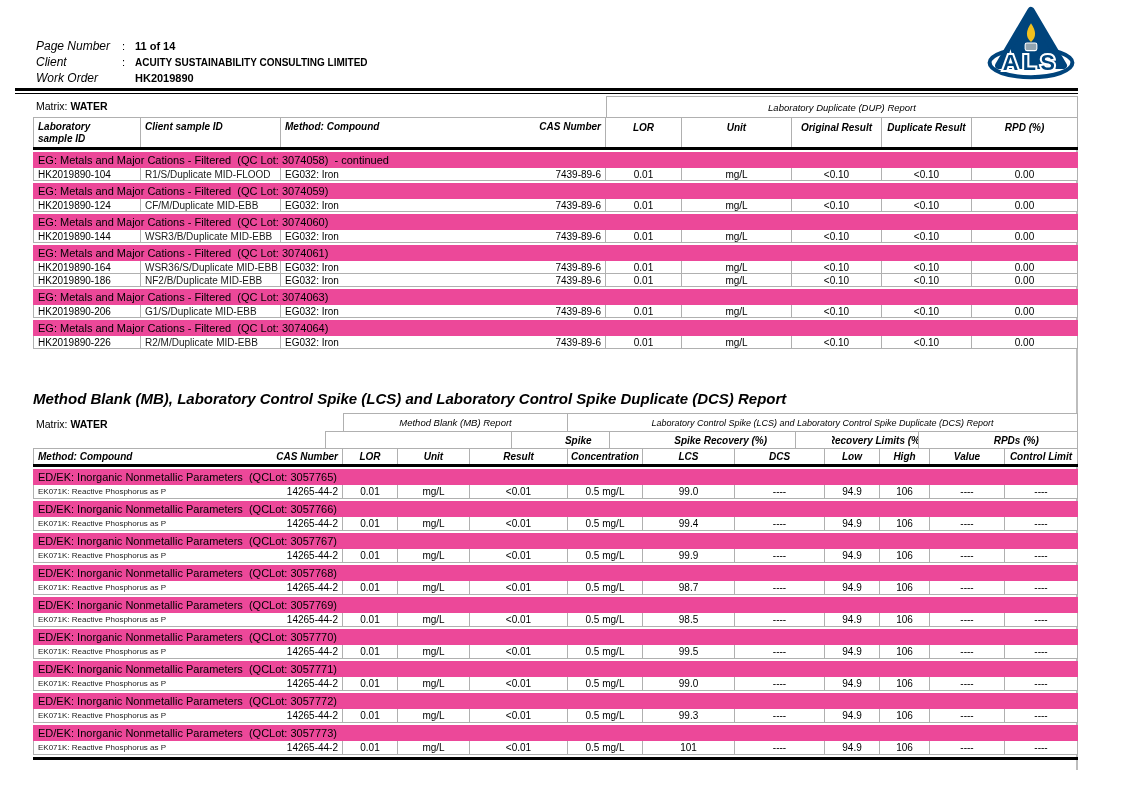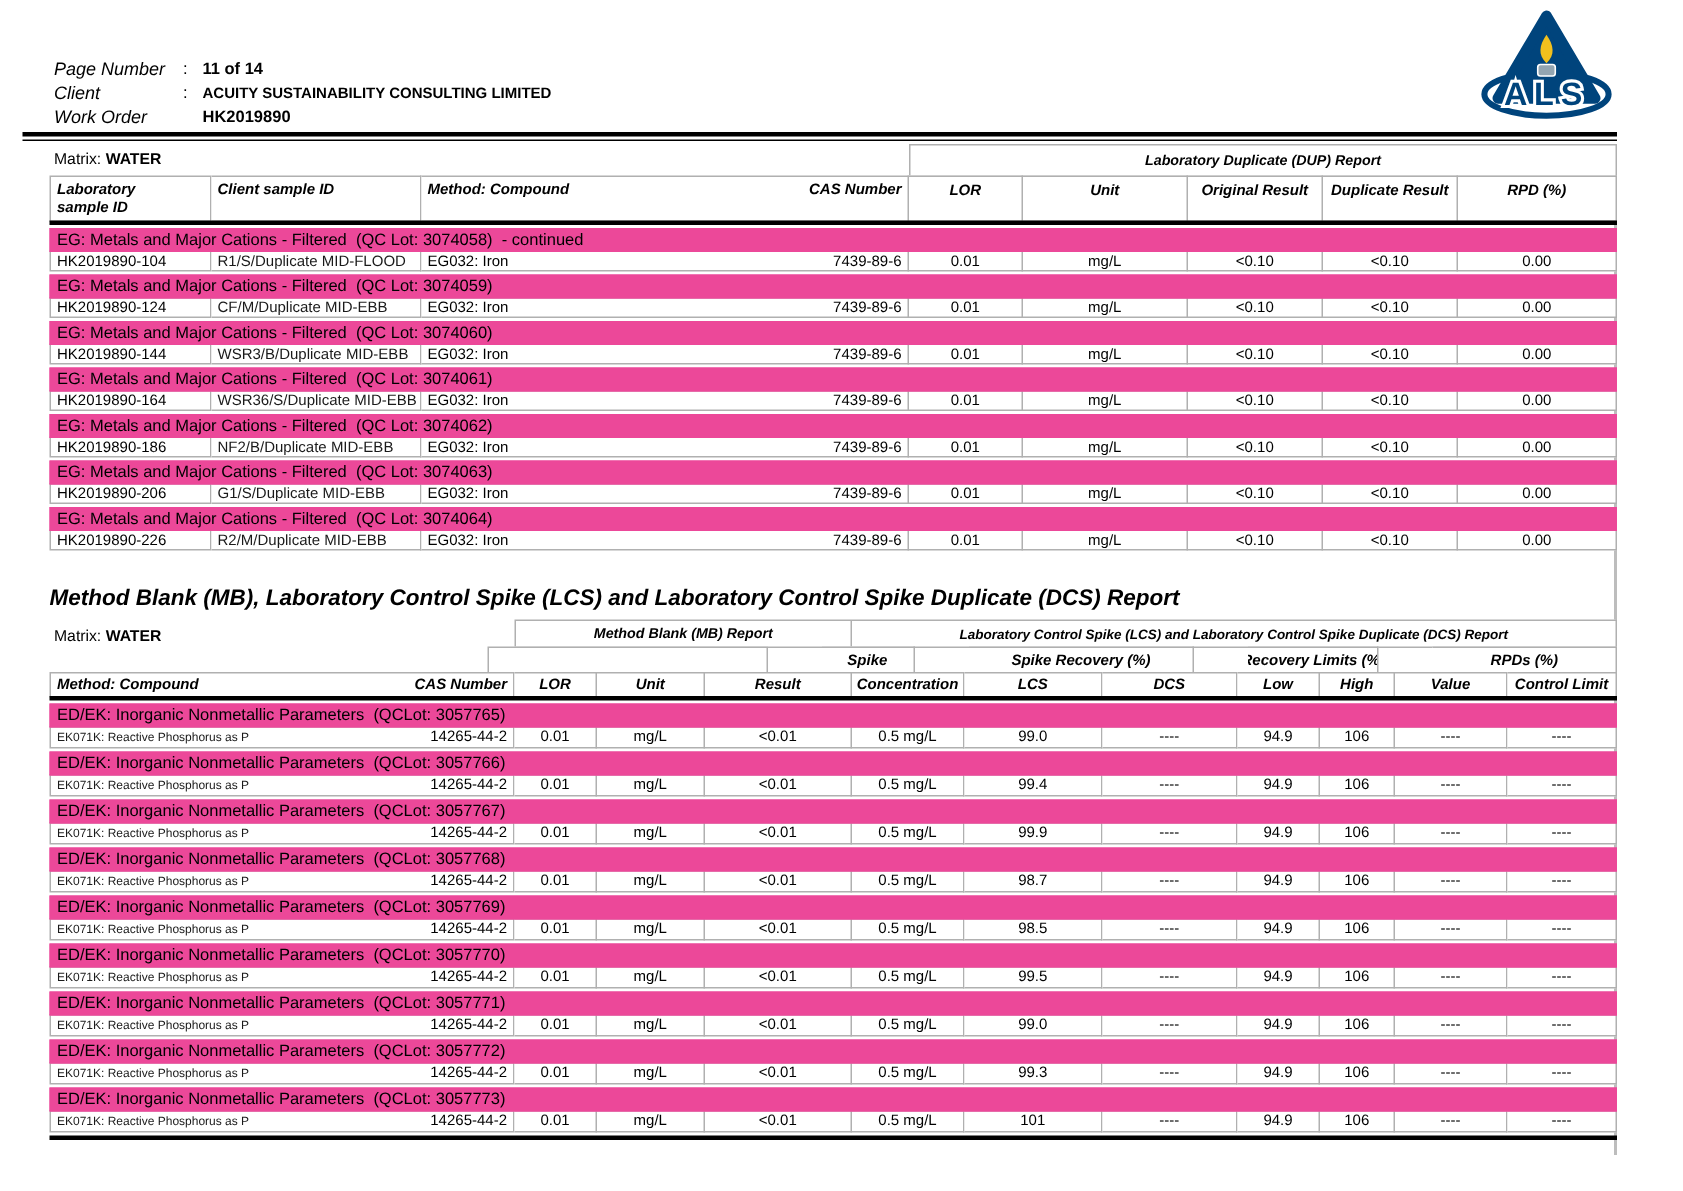--- a/index.html
+++ b/index.html
@@ -21,21 +21,21 @@
   
   .tbl{position:absolute;left:33px;width:1045px;}
   .band{display:flex;}
   .band + .band{margin-top:-1px;}
   .cell{box-sizing:border-box;border:1px solid #b0b0b0;border-left:none;background:#fff;
         overflow:hidden;white-space:nowrap;}
   .cell.bl{border-left:1px solid #b0b0b0;}
   .cell.nob{border:none;background:transparent;}
   .thick{height:3px;background:#000;margin-top:-1px;position:relative;z-index:3;}
   .ghead{display:flex;align-items:center;justify-content:center;
-         font-style:italic;font-weight:bold;font-size:9.5px;}
+         font-style:italic;font-weight:normal;font-size:9.5px;}
   .subhead{display:flex;align-items:center;justify-content:center;
            font-style:italic;font-weight:bold;font-size:10px;}
   .colhead{font-style:italic;font-weight:bold;font-size:10px;}
   .matrix{font-size:10.5px;}
   .matrix b{font-weight:bold;}
   .secband{box-sizing:border-box;border:1px solid #ec4899;background:#ec4899;
            margin-top:2px;font-weight:normal;font-size:11px;white-space:pre;
            display:flex;align-items:center;padding-left:4px;position:relative;z-index:1;}
   .row{display:flex;margin-top:-1px;}
   .row .cell{display:flex;align-items:center;font-size:10px;}
@@ -194,21 +194,20 @@
       <span>EG032: Iron</span>
       <span>7439-89-6</span>
     </div>
     <div class="cell w76 ctr">0.01</div>
     <div class="cell w110 ctr">mg/L</div>
     <div class="cell w90 ctr">&lt;0.10</div>
     <div class="cell w90 ctr">&lt;0.10</div>
     <div class="cell w106 ctr">0.00</div>
   </div>
 
-  <div class="secband">EG: Metals and Major Cations - Filtered  (QC Lot: 3074062)</div>
   <div class="row">
     <div class="cell bl w108 lpad">HK2019890-186</div>
     <div class="cell w140 lpad small8">NF2/B/Duplicate MID-EBB</div>
     <div class="cell w325 metcas">
       <span>EG032: Iron</span>
       <span>7439-89-6</span>
     </div>
     <div class="cell w76 ctr">0.01</div>
     <div class="cell w110 ctr">mg/L</div>
     <div class="cell w90 ctr">&lt;0.10</div>

